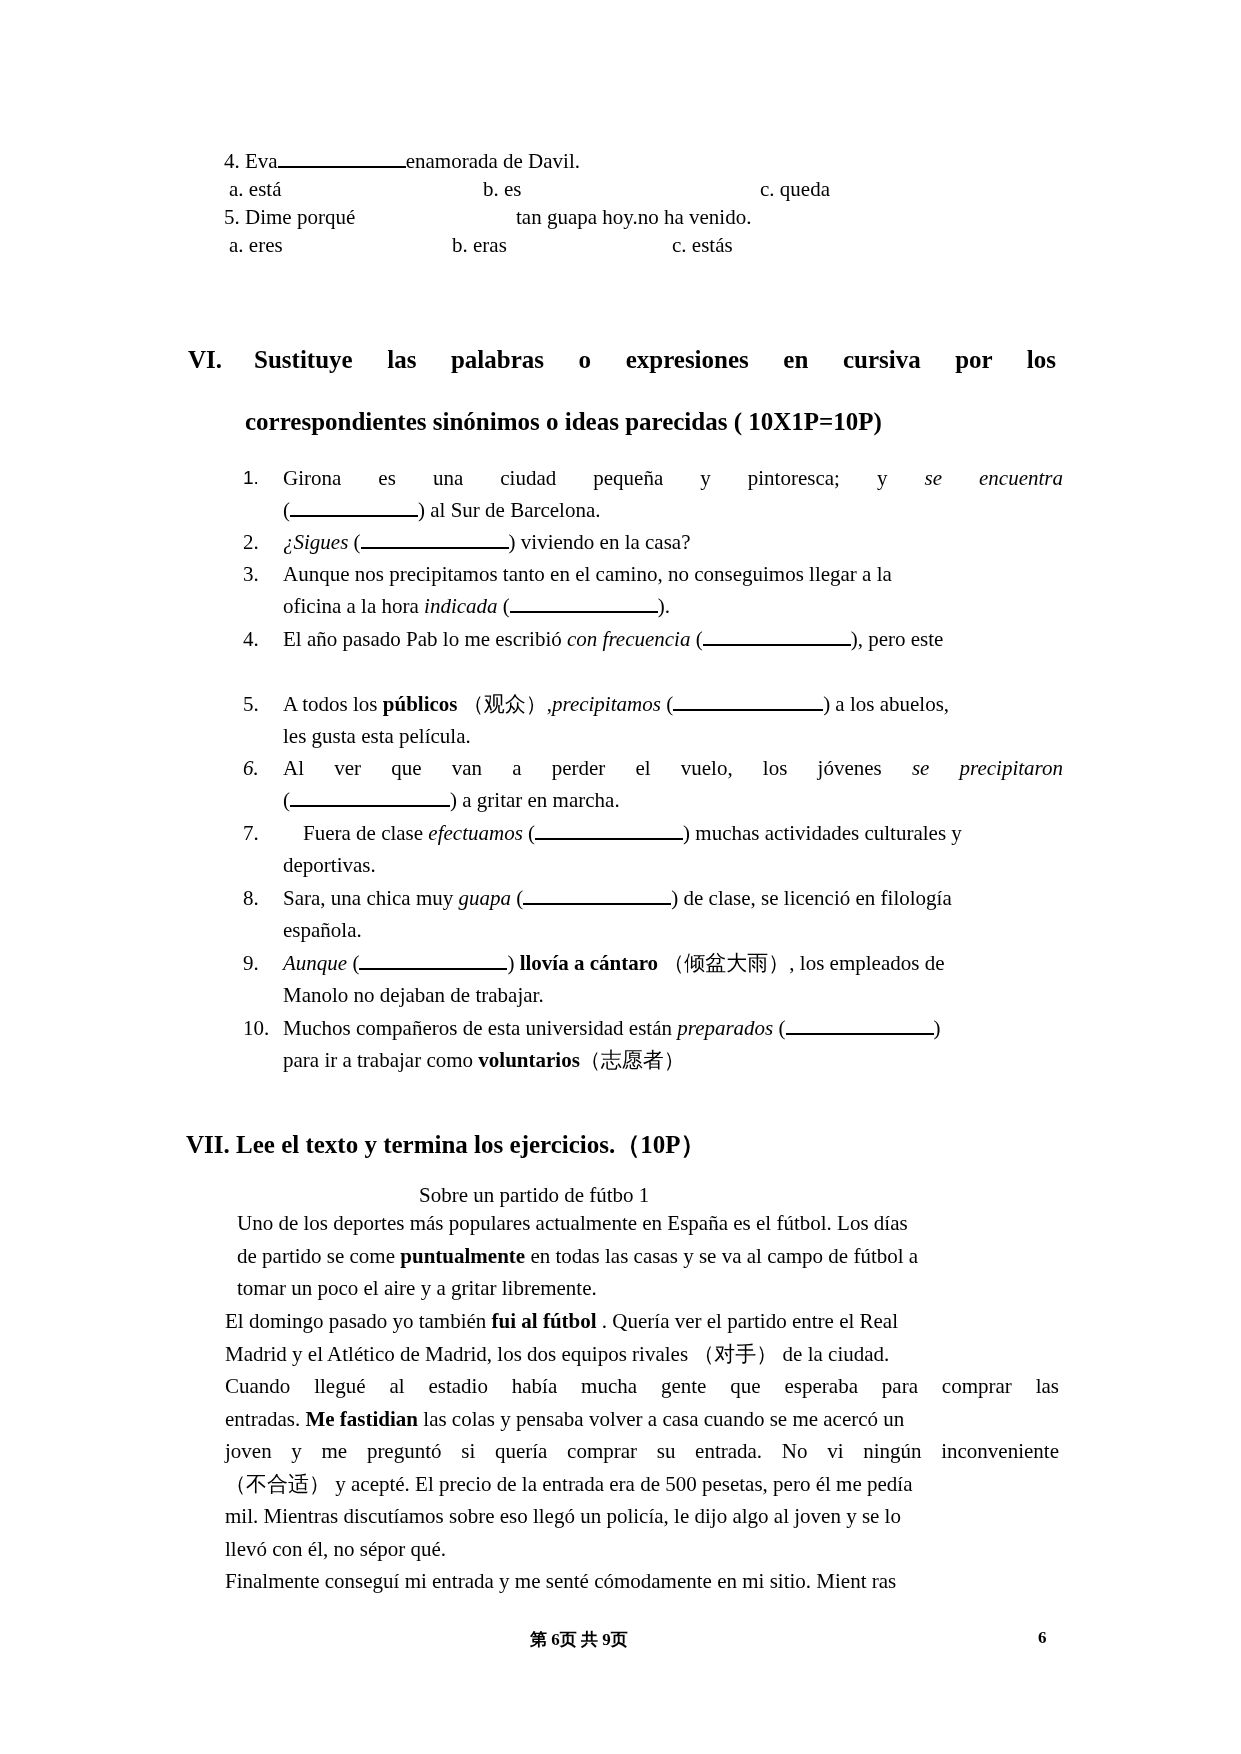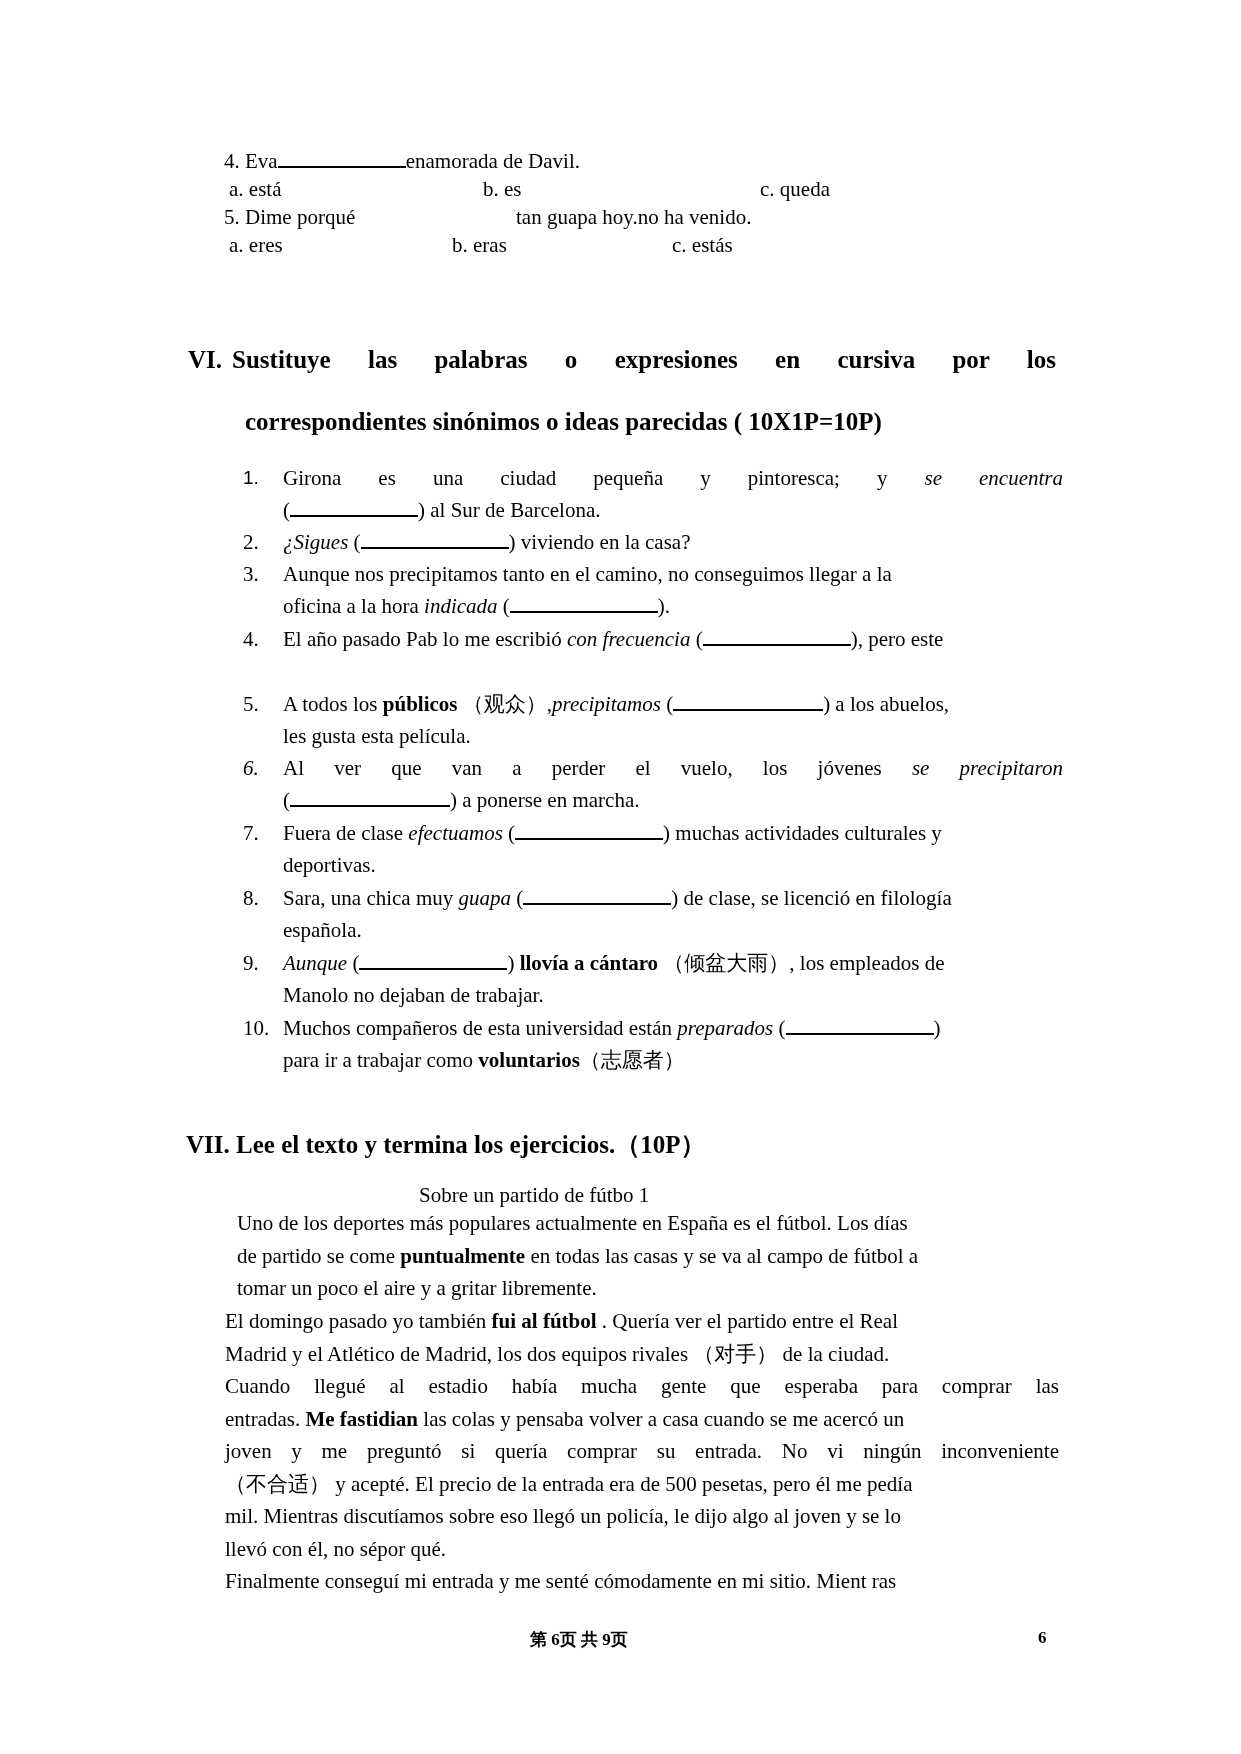--- a/index.html
+++ b/index.html
@@ -38,21 +38,21 @@
 <div class="abs t" style="left:224px; top:203px;">
   <span>5.</span>
   <span>Dime porqué</span>
 </div>
 <div class="abs t" style="left:516px; top:203px;">tan guapa hoy.no ha venido.</div>
 <div class="abs t" style="left:229px; top:231px;">a. eres</div>
 <div class="abs t" style="left:452px; top:231px;">b. eras</div>
 <div class="abs t" style="left:672px; top:231px;">c. estás</div>
 
 <div class="abs h" style="left:188px; top:346px; width:868px; display:flex; justify-content:space-between;">
-  <span style="margin-right:10px;">VI.</span>
+  <span style="margin-right:32px;">VI.</span>
   <span class="justify" style="flex:1;">Sustituye las palabras o expresiones en cursiva por los</span>
 </div>
 <div class="abs h" style="left:245px; top:408px;">correspondientes sinónimos o ideas parecidas ( 10X1P=10P)</div>
 
 <div class="item" style="top:462px;">
   <div style="display:flex;">
     <span class="num" style="font-family:'Liberation Sans',sans-serif;font-size:19px;">1.</span>
     <span class="justify" style="flex:1; padding-left:6px;"><span>Girona es una ciudad pequeña y pintoresca; y </span><span class="i">se encuentra</span></span>
   </div>
   <div class="line2"><span>(</span><span class="blank" style="width:128px;"></span><span>) al Sur de Barcelona.</span></div>
@@ -74,25 +74,25 @@
 <div class="item" style="top:688px;">
   <div><span class="num">5.</span><span style="padding-left:6px;">A todos los </span><span class="b">públicos</span><span> （观众）,</span><span class="i">precipitamos</span><span> (</span><span class="blank" style="width:150px;"></span><span>) a los abuelos,</span></div>
   <div class="line2">les gusta esta película.</div>
 </div>
 
 <div class="item" style="top:752px;">
   <div style="display:flex;">
       <span class="num i">6.</span>
       <span class="justify" style="flex:1; padding-left:6px;"><span>Al ver que van a perder el vuelo, los jóvenes </span><span class="i">se precipitaron</span></span>
     </div>
-  <div class="line2"><span>(</span><span class="blank" style="width:160px;"></span><span>) a ponerse en marcha.</span></div>
+  <div class="line2"><span>(</span><span class="blank" style="width:160px;"></span><span>) a gritar en marcha.</span></div>
 </div>
 
 <div class="item" style="top:817px;">
-  <div><span class="num">7.</span><span style="padding-left:6px;">Fuera de clase </span><span class="i">efectuamos</span><span> (</span><span class="blank" style="width:148px;"></span><span>) muchas actividades culturales y</span></div>
+  <div><span class="num">7.</span><span style="padding-left:6px;margin-left:20px;">Fuera de clase </span><span class="i">efectuamos</span><span> (</span><span class="blank" style="width:148px;"></span><span>) muchas actividades culturales y</span></div>
   <div class="line2">deportivas.</div>
 </div>
 
 <div class="item" style="top:882px;">
   <div><span class="num">8.</span><span style="padding-left:6px;">Sara, una chica muy </span><span class="i">guapa</span><span> (</span><span class="blank" style="width:148px;"></span><span>) de clase, se licenció en filología</span></div>
   <div class="line2">española.</div>
 </div>
 
 <div class="item" style="top:947px;">
   <div><span class="num">9.</span><span style="padding-left:6px;"></span><span class="i">Aunque</span><span> (</span><span class="blank" style="width:148px;"></span><span>) </span><span class="b">llovía a cántaro</span><span> （倾盆大雨）, los empleados de</span></div>

